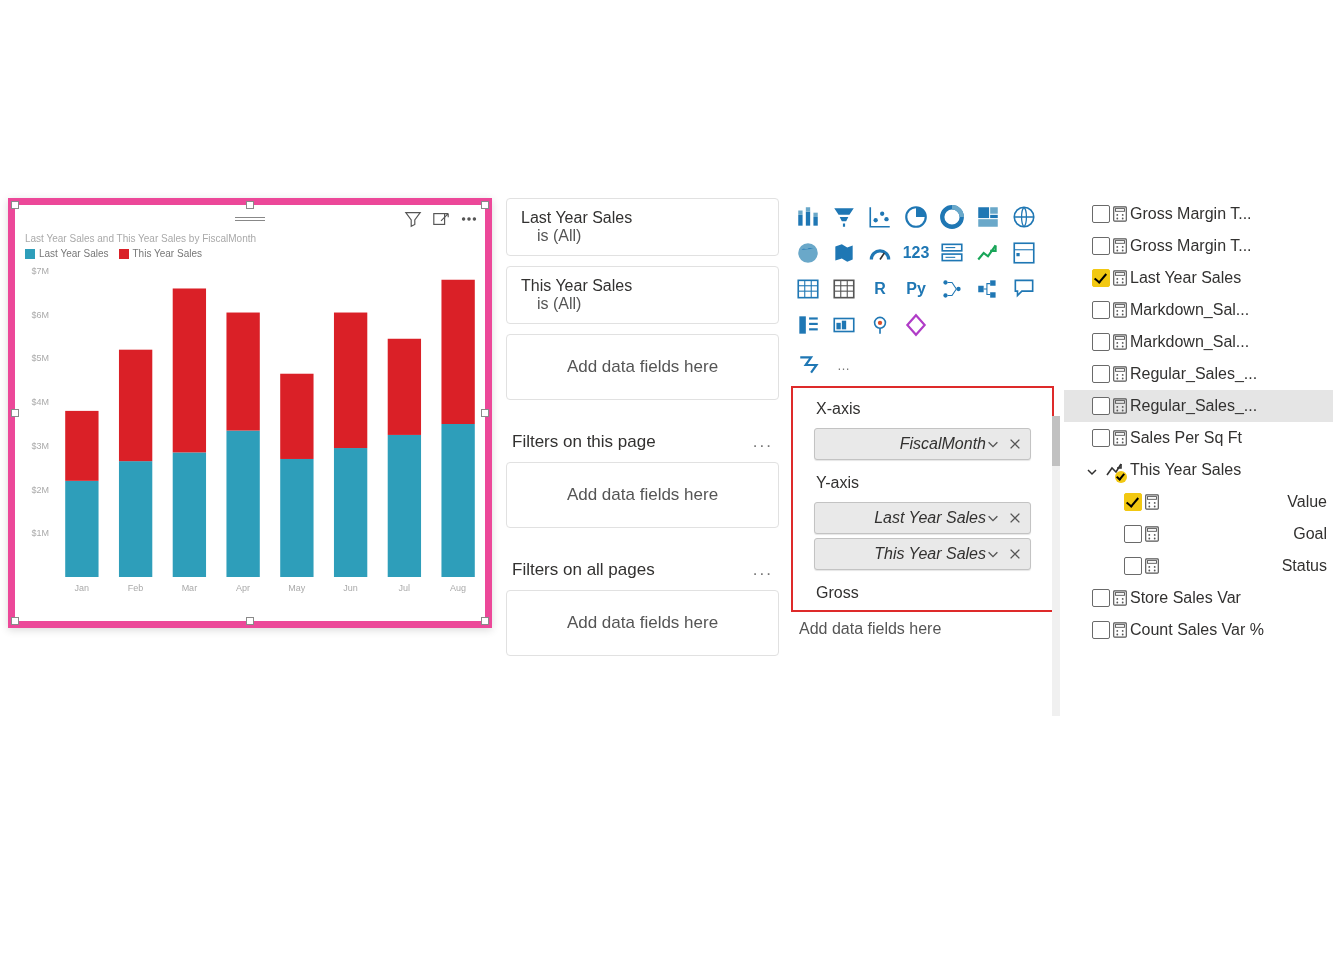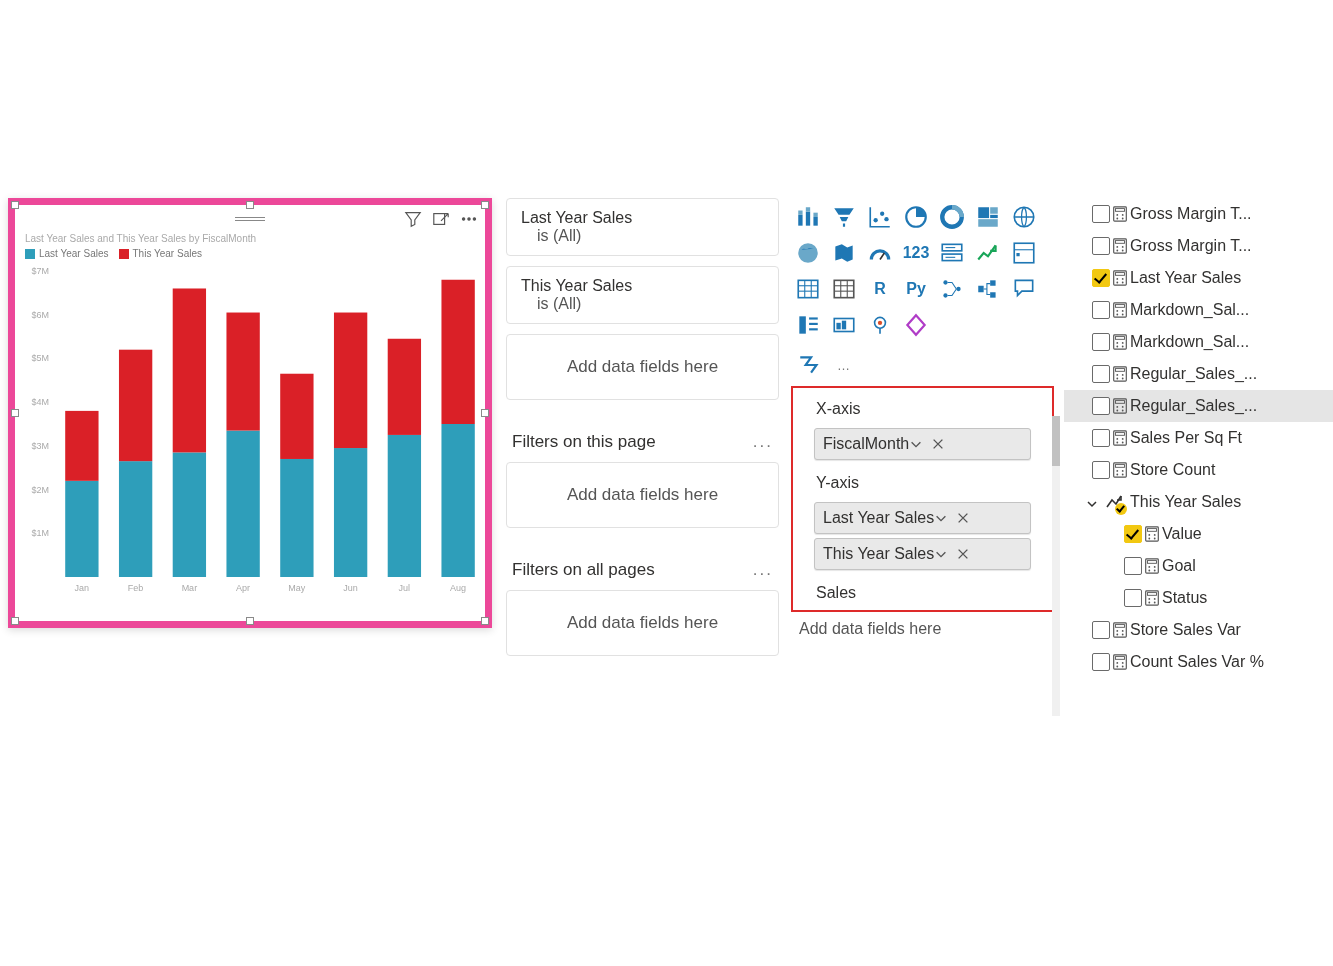--- a/index.html
+++ b/index.html
@@ -139,24 +139,25 @@
     color:#323130;
   }
   .well-pill {
     margin:4px 6px;
     border:1px solid #c3c3c3;
     background:#e9e9e9;
     border-radius:3px;
     padding:6px 8px;
     display:flex;
     align-items:center;
-    justify-content:flex-start;
+    justify-content:flex-end;
     font-size:16px;
     color:#323130;
     box-shadow:0 1px 1px rgba(0,0,0,0.1);
+    font-style:italic;
   }
   .well-pill .acts { display:flex; gap:8px; color:#555;}
   .well-pill .acts svg { width:14px;height:14px; stroke:#555; fill:none; stroke-width:1.6;}
   .below-red-area .well-dz {
     font-size:16px; color:#555; padding:8px 8px;
   }
   .viz-scroll {
     position:absolute; right:0; top:218px; width:8px; height:300px;
     background:#f0f0f0;
   }
@@ -176,21 +177,21 @@
     gap:0;
     padding:6px 6px 6px 28px;
     font-size:16px;
     color:#323130;
     white-space:nowrap;
     overflow:hidden;
     text-overflow:ellipsis;
     cursor:pointer;
   }
   .field-row.selected-row { background:#e5e5e5;}
-  .field-row.sub { padding-left:60px;}
+  .field-row.sub { padding-left:60px;text-align:right;}
   .chk {
     width:18px; height:18px;
     border:1px solid #6a6a6a;
     border-radius:2px;
     flex-shrink:0;
     background:#fff;
     position:relative;
   }
   .chk.checked {
     background:#f2c811;
@@ -548,21 +549,21 @@
         <span>This Year Sales</span>
         <span class="acts">
           <svg viewBox="0 0 16 16">
               <path d="M3 6l5 5 5-5"></path>
             </svg>
           <svg viewBox="0 0 16 16">
               <path d="M3 3l10 10M13 3L3 13"></path>
             </svg>
         </span>
       </div>
-      <div class="well-label">Sales</div>
+      <div class="well-label">Gross</div>
     </div>
     <div class="below-red-area">
       <div class="well-dz">Add data fields here</div>
     </div>
 
     <div class="viz-scroll">
       <div class="viz-thumb"></div>
     </div>
   </div>
 
@@ -671,34 +672,20 @@
           <svg viewBox="0 0 20 20">
             <rect x="3" y="2" width="14" height="16" rx="1" fill="none" stroke="#555" stroke-width="1.3"></rect>
             <rect x="5" y="4" width="10" height="3" fill="none" stroke="#555"></rect>
             <circle cx="7" cy="11" r="1" fill="#555"></circle>
             <circle cx="13" cy="11" r="1" fill="#555"></circle>
             <circle cx="7" cy="15" r="1" fill="#555"></circle>
             <circle cx="13" cy="15" r="1" fill="#555"></circle>
           </svg>
         </span>
       <span class="label">Sales Per Sq Ft</span>
-    </div>
-      <div class="field-row ">
-      <span class="chk "></span>
-      <span class="ficon">
-          <svg viewBox="0 0 20 20">
-            <rect x="3" y="2" width="14" height="16" rx="1" fill="none" stroke="#555" stroke-width="1.3"></rect>
-            <rect x="5" y="4" width="10" height="3" fill="none" stroke="#555"></rect>
-            <circle cx="7" cy="11" r="1" fill="#555"></circle>
-            <circle cx="13" cy="11" r="1" fill="#555"></circle>
-            <circle cx="7" cy="15" r="1" fill="#555"></circle>
-            <circle cx="13" cy="15" r="1" fill="#555"></circle>
-          </svg>
-        </span>
-      <span class="label">Store Count</span>
     </div>
       <div class="hier-row">
     <span class="chev"><svg viewBox="0 0 12 12">
             <path d="M2 4l4 4 4-4"></path>
           </svg></span>
     <span class="ty-badge"><svg viewBox="0 0 20 20">
             <path d="M3 15l5-7 4 4 5-8" fill="none" stroke="#333" stroke-width="1.6"></path>
             <path d="M17 4l0 4-4 0" fill="none" stroke="#333" stroke-width="1.6"></path>
           </svg><span class="corner"></span></span>
     <span class="label">This Year Sales</span>

